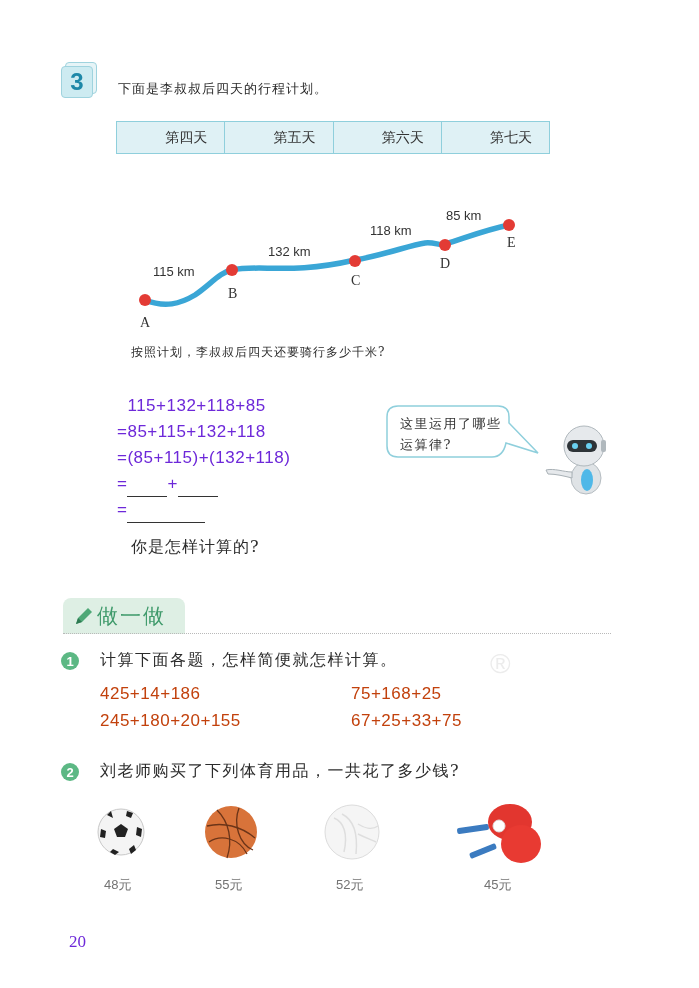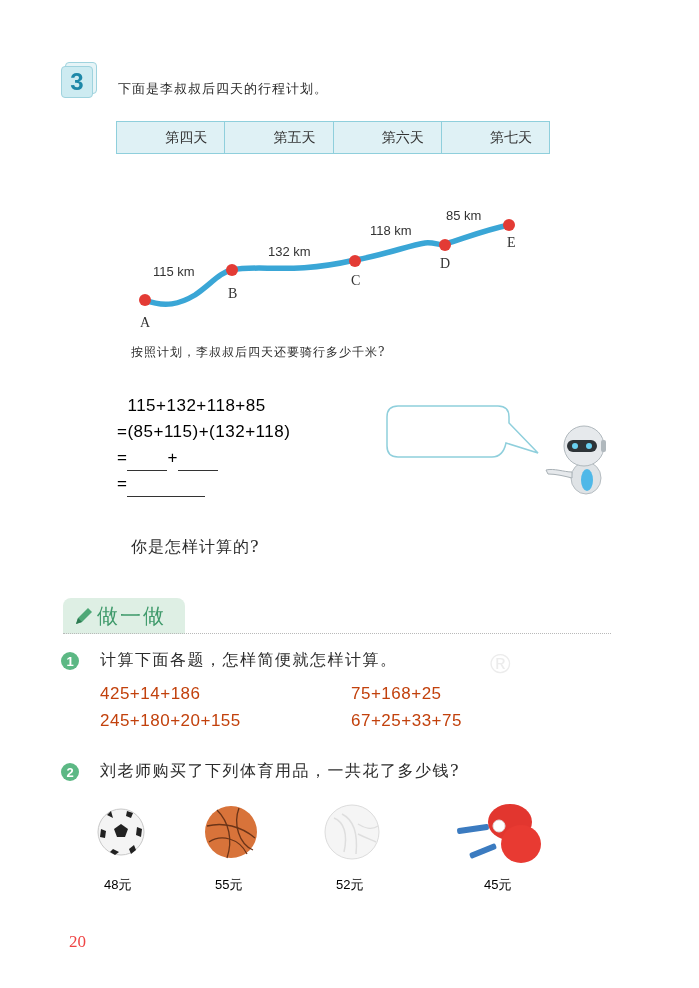--- a/index.html
+++ b/index.html
@@ -37,21 +37,21 @@
     }
     table.plan tr.head td { background: #dff1f5; }
     table.plan tr.body td { background: #f3fafc; font-family: "Liberation Serif", serif; font-size: 15px; }
     .arrow { color: #2a8fb5; font-family: "DejaVu Sans", sans-serif; font-size: 13px; padding: 0 2px; }
 
     
     svg.route { position: absolute; left: 120px; top: 200px; }
 
     .question { left: 131px; top: 344px; font-size: 12px; letter-spacing: 1px; }
 
-    .calc { left: 117px; top: 393px; font-size: 17px; line-height: 26px; color: #000000; letter-spacing: 0.5px; }
+    .calc { left: 117px; top: 393px; font-size: 17px; line-height: 26px; color: #6d28d9; letter-spacing: 0.5px; }
     .calc div { white-space: pre; }
     .blank { display: inline-block; border-bottom: 1.3px solid #333; height: 18px; vertical-align: bottom; }
 
     
     .bubble { left: 386px; top: 405px; width: 124px; height: 52px; }
     .bubble-text {
       position: absolute; left: 14px; top: 8px; font-size: 13px; line-height: 21px;
       letter-spacing: 1.5px; color: #333;
     }
 
@@ -77,23 +77,23 @@
     .expr { font-size: 17px; color: #c2410c; letter-spacing: 0.5px; }
     .e1 { left: 100px; top: 684px; }
     .e2 { left: 351px; top: 684px; }
     .e3 { left: 100px; top: 711px; text-align: center; }
     .e4 { left: 351px; top: 711px; }
 
     .watermark { left: 490px; top: 648px; font-size: 28px; color: #ececec; font-family: "Liberation Sans", sans-serif; }
 
     .q2-num { left: 61px; top: 763px; }
     .q2-text { left: 100px; top: 761px; font-size: 16px; letter-spacing: 1.5px; }
-    .price { font-size: 13px; color: #000000; position: absolute; white-space: nowrap; }
-
-    .page-num { left: 69px; top: 932px; font-size: 17px; font-family: "Liberation Serif", serif; color: #ef4444; }
+    .price { font-size: 13px; color: #737373; position: absolute; white-space: nowrap; }
+
+    .page-num { left: 69px; top: 932px; font-size: 17px; font-family: "Liberation Serif", serif; color: #6d28d9; }
   </style>
 </head>
 <body>
 
 <div class="abs badge3">
   <div class="back"></div>
   <div class="front">3</div>
 </div>
 <div class="abs q-title">下面是李叔叔后四天的行程计划。</div>
 
@@ -123,29 +123,34 @@
   <text x="33" y="76" font-family="Liberation Sans, sans-serif" font-size="13" fill="#333">115 km</text>
   <text x="148" y="56" font-family="Liberation Sans, sans-serif" font-size="13" fill="#333">132 km</text>
   <text x="250" y="35" font-family="Liberation Sans, sans-serif" font-size="13" fill="#333">118 km</text>
   <text x="326" y="20" font-family="Liberation Sans, sans-serif" font-size="13" fill="#333">85 km</text>
 </svg>
 
 <div class="abs question">按照计划，李叔叔后四天还要骑行多少千米?</div>
 
 <div class="abs calc sans">
   <div>  115+132+118+85</div>
+  <div>=85+115+132+118</div>
   <div>=(85+115)+(132+118)</div>
   <div><span>=</span><span class="blank" style="width:40px"></span><span>+</span><span class="blank" style="width:40px"></span></div>
   <div><span>=</span><span class="blank" style="width:78px"></span></div>
 </div>
 
 <div class="abs bubble">
   <svg width="160" height="60" viewBox="0 0 160 60" style="position:absolute;left:0;top:0">
     <path d="M12,1 H112 Q123,1 123,12 V18 L152,48 L120,38 Q117,52 106,52 H12 Q1,52 1,41 V12 Q1,1 12,1 Z" fill="#ffffff" stroke="#8fcfdc" stroke-width="1.5"></path>
   </svg>
+  <div class="bubble-text">
+    <div>这里运用了哪些</div>
+    <div>运算律?</div>
+  </div>
 </div>
 
 <svg class="abs robot" width="70" height="75" viewBox="0 0 70 75">
   <ellipse cx="46" cy="58" rx="15" ry="16" fill="#dfe3e6" stroke="#b5bcc1"></ellipse>
   <ellipse cx="47" cy="60" rx="6" ry="11" fill="#4fb8e8"></ellipse>
   <circle cx="44" cy="26" r="20" fill="#e6e9ec" stroke="#b0b8bd"></circle>
   <rect x="27" y="20" width="30" height="12" rx="6" fill="#2e3438"></rect>
   <circle cx="35" cy="26" r="3" fill="#6ad0f0"></circle>
   <circle cx="49" cy="26" r="3" fill="#6ad0f0"></circle>
   <rect x="61" y="20" width="5" height="12" rx="2" fill="#b0b8bd"></rect>

